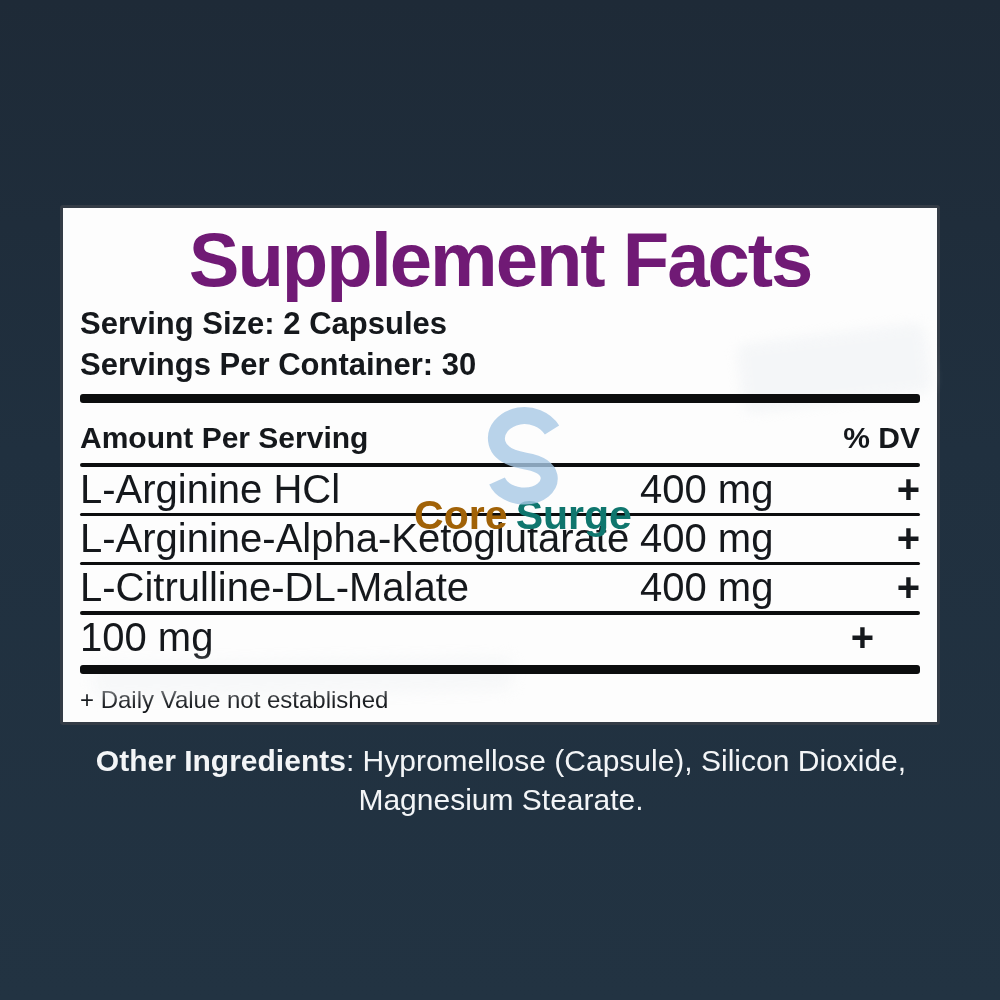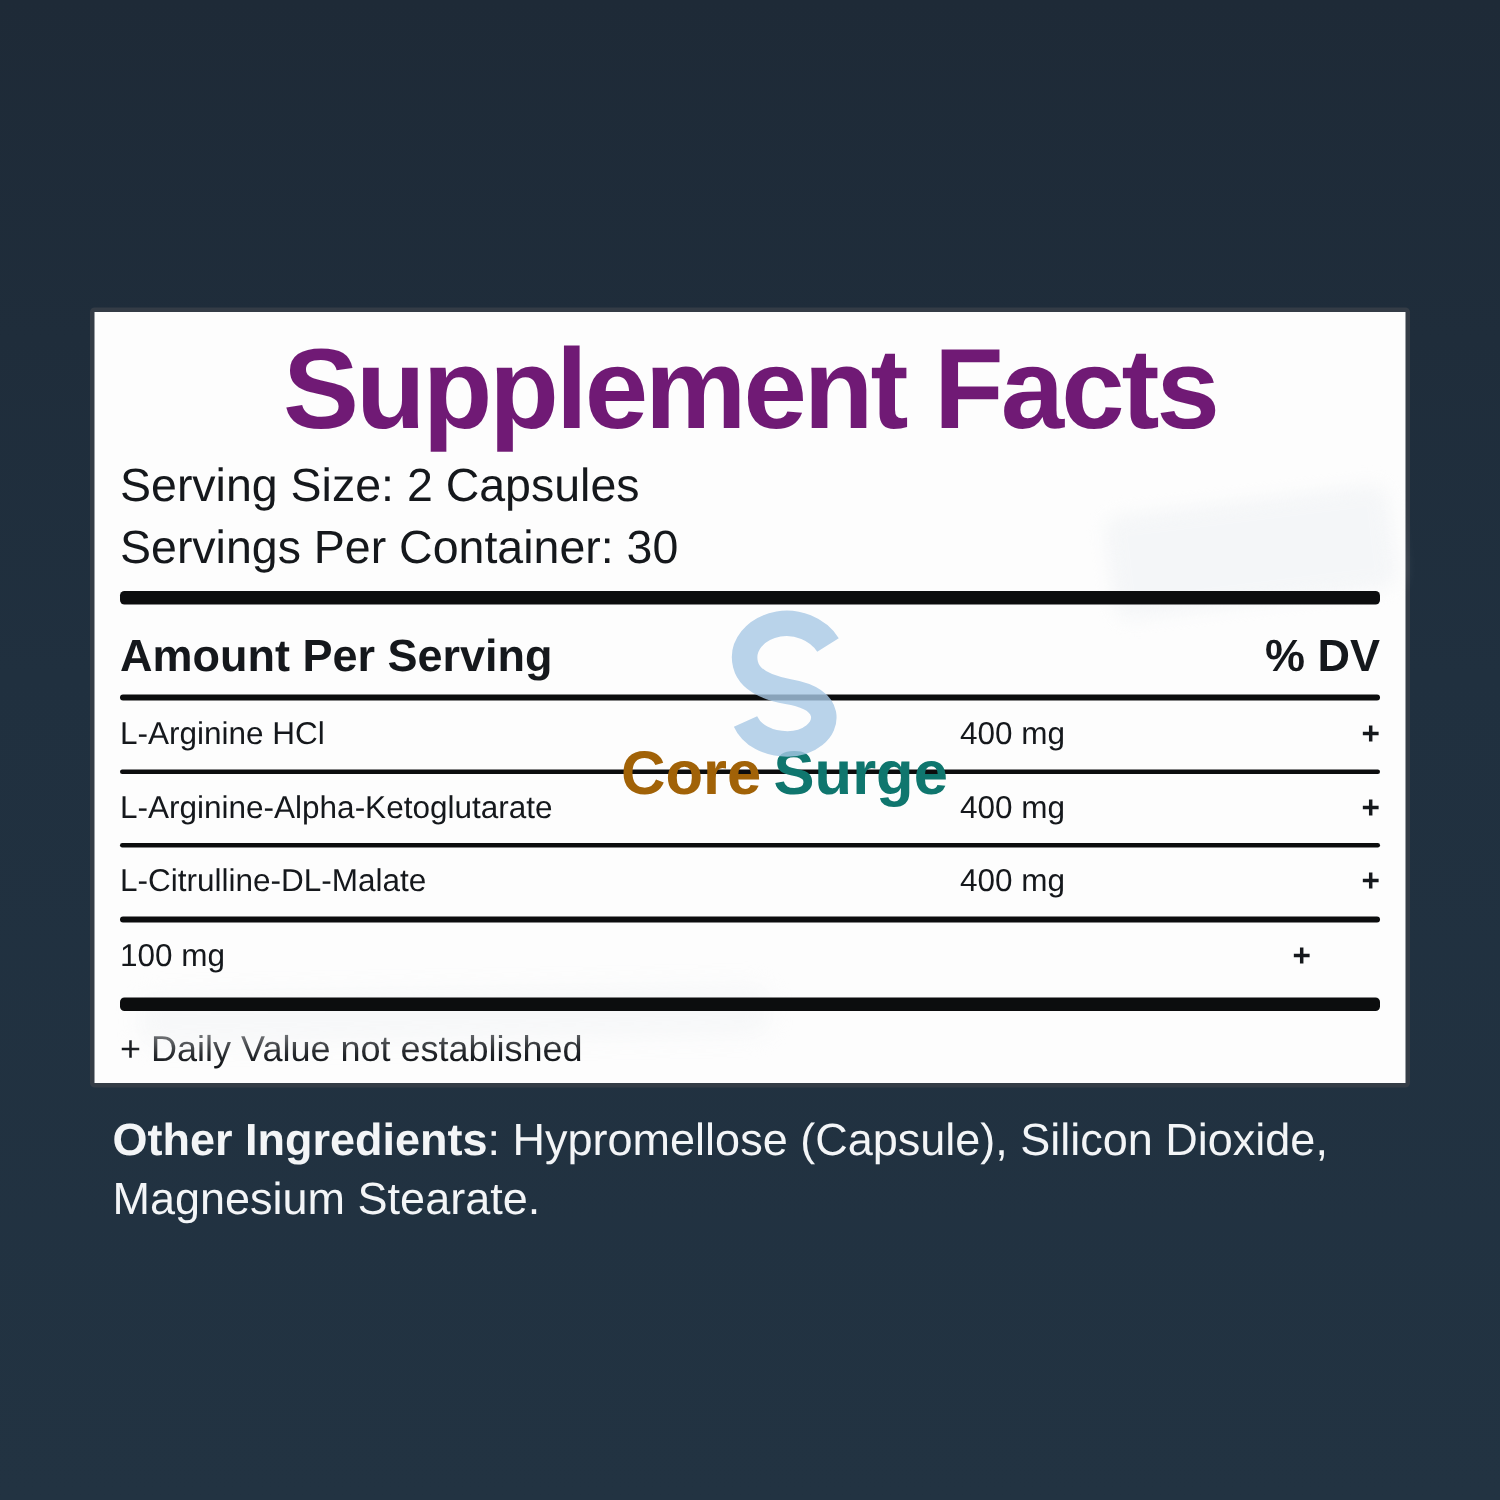--- a/index.html
+++ b/index.html
@@ -35,40 +35,40 @@
     margin-top:10px;
     text-align:center;
     font-size:76px;
     font-weight:bold;
     letter-spacing:-2px;
     color:#701a75;
     line-height:1.1;
   }
   .serving-line{
     font-size:31px;
-    font-weight:normal;
+    font-weight:bold;
     line-height:1.28;
     margin-top:2px;
   }
   .serving-line:first-of-type{margin-top:10px;}
   .bar{background:#0c0d0e;border-radius:3px;position:relative;z-index:2;}
   .bar.thick{height:9px;margin-top:9px;}
   .bar.med{height:4px;}
   .bar.thin{height:3px;}
   .hdr-row{
     display:flex;justify-content:space-between;align-items:center;
     font-size:30px;font-weight:bold;
     padding:18px 0 8px 0;
   }
   .ing-row{
     display:grid;
     grid-template-columns:560px 1fr 46px;
     align-items:center;
     height:46px;
-    font-size:21px;
+    font-size:40px;
   }
   .ing-row .amount{text-align:left;}
   .ing-row .dv{text-align:right;font-weight:bold;}
   .footnote{
     font-size:24px;
     padding-top:12px;
   }
   .watermark{
     position:absolute;
     left:310px;top:198px;
@@ -79,25 +79,26 @@
   }
   .watermark svg{display:block;margin:0 auto;opacity:.8;}
   .wordmark{
     font-size:41px;font-weight:bold;
     letter-spacing:0px;
     margin-top:-14px;
     white-space:nowrap;
   }
   .other{
     position:absolute;
-    left:75px;top:741px;
+    left:56px;top:741px;
     width:890px;
     color:#f3f5f7;
     font-size:30px;
     line-height:1.3;
+    text-align:center;
   }
   .other .b{font-weight:bold;}
 </style>
 </head>
 <body>
 
 <div class="stage">
 
   <div class="panel">
     <div class="smudge"></div>

